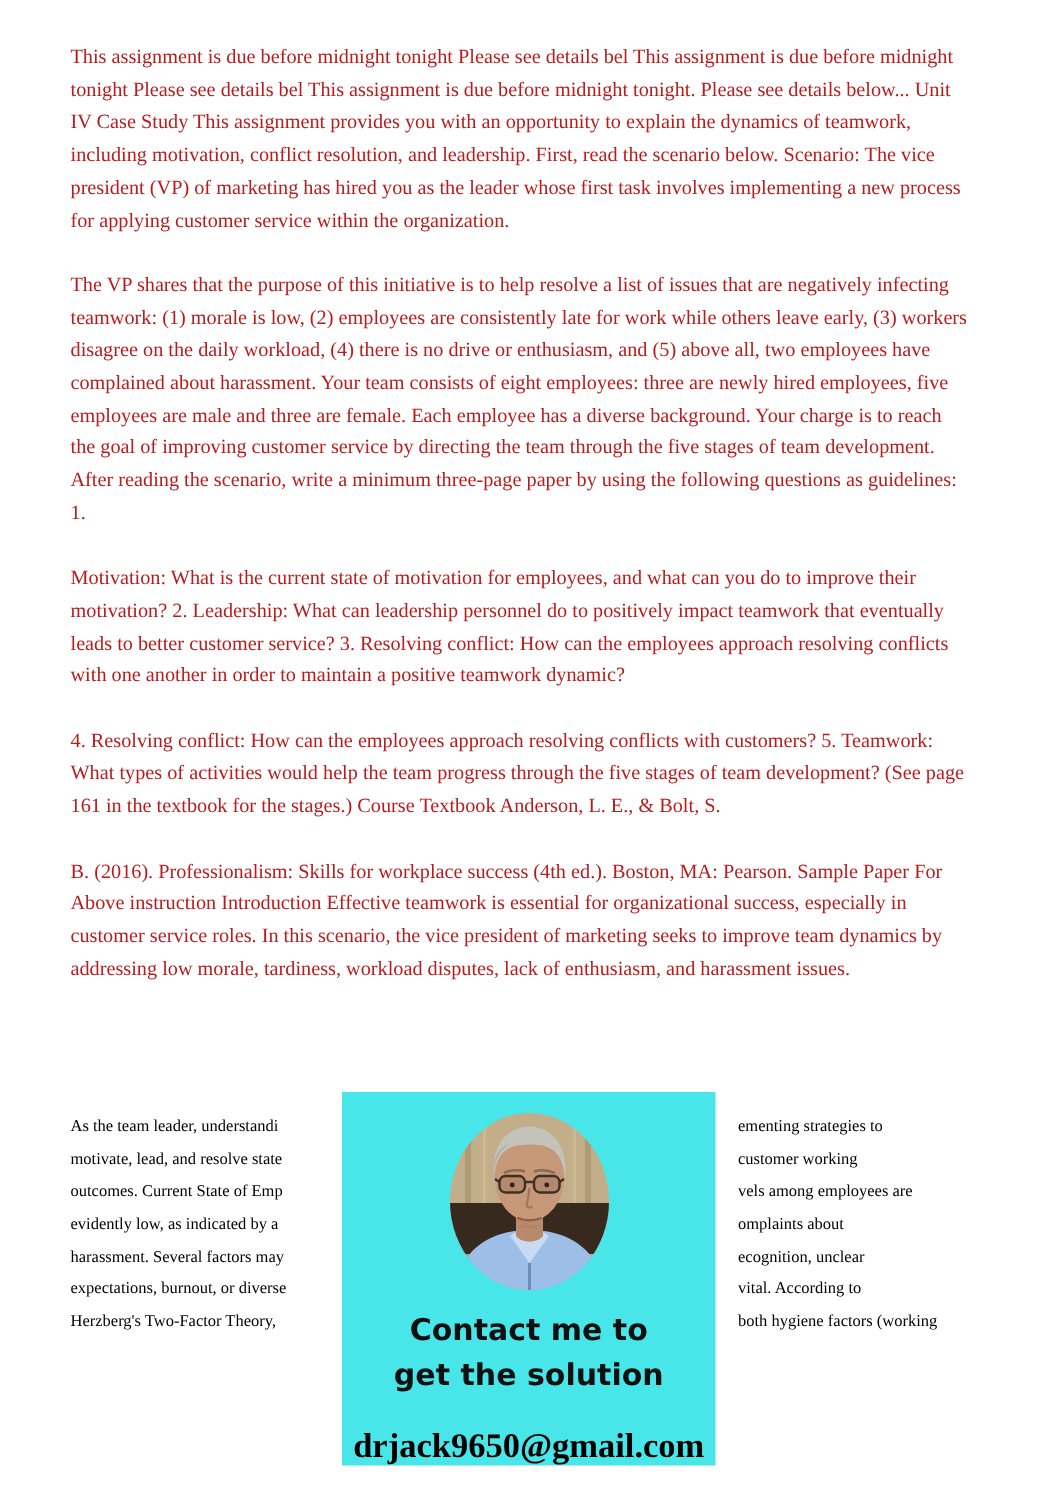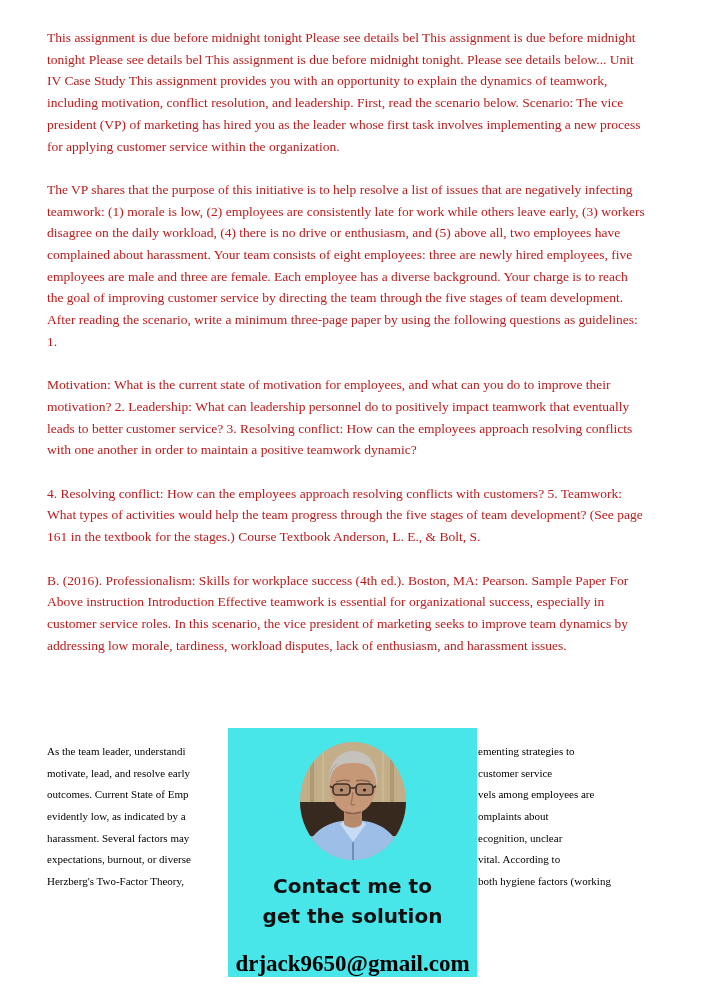--- a/index.html
+++ b/index.html
@@ -10,21 +10,21 @@
   .doc{
     position:absolute;left:47px;top:27px;width:600px;
     font-size:13.5px;line-height:21.7px;color:#b91c1c;
   }
   .doc p{margin:0 0 21.7px 0;}
   .obscured{
     position:absolute;left:47px;top:741px;width:620px;
     font-size:11px;line-height:21.7px;
   }
   .oline{position:relative;height:21.7px;white-space:nowrap;}
-  .frag-right{position:absolute;left:431px;top:0;}
+  .frag-right{position:absolute;left:445px;top:0;}
   .card{
     position:absolute;left:228px;top:728px;width:249px;height:249px;
     z-index:5;text-align:center;
   }
   .photo{
     width:106px;height:118px;border-radius:50%;overflow:hidden;
     margin:14px auto 0 auto;
   }
   .photo svg{display:block;}
   .headline{
@@ -48,22 +48,22 @@
   <p>4. Resolving conflict: How can the employees approach resolving conflicts with customers? 5. Teamwork: What types of activities would help the team progress through the five stages of team development? (See page 161 in the textbook for the stages.) Course Textbook Anderson, L. E., &amp; Bolt, S.</p>
   <p>B. (2016). Professionalism: Skills for workplace success (4th ed.). Boston, MA: Pearson. Sample Paper For Above instruction Introduction Effective teamwork is essential for organizational success, especially in customer service roles. In this scenario, the vice president of marketing seeks to improve team dynamics by addressing low morale, tardiness, workload disputes, lack of enthusiasm, and harassment issues.</p>
 </div>
 
 <div class="obscured">
   <div class="oline">
     <span class="frag-left">As the team leader, understandi</span>
     <span class="frag-right">ementing strategies to</span>
   </div>
   <div class="oline">
-    <span class="frag-left">motivate, lead, and resolve early</span>
-    <span class="frag-right">customer service</span>
+    <span class="frag-left">motivate, lead, and resolve state</span>
+    <span class="frag-right">customer working</span>
   </div>
   <div class="oline">
     <span class="frag-left">outcomes. Current State of Emp</span>
     <span class="frag-right">vels among employees are</span>
   </div>
   <div class="oline">
     <span class="frag-left">evidently low, as indicated by a</span>
     <span class="frag-right">omplaints about</span>
   </div>
   <div class="oline">

